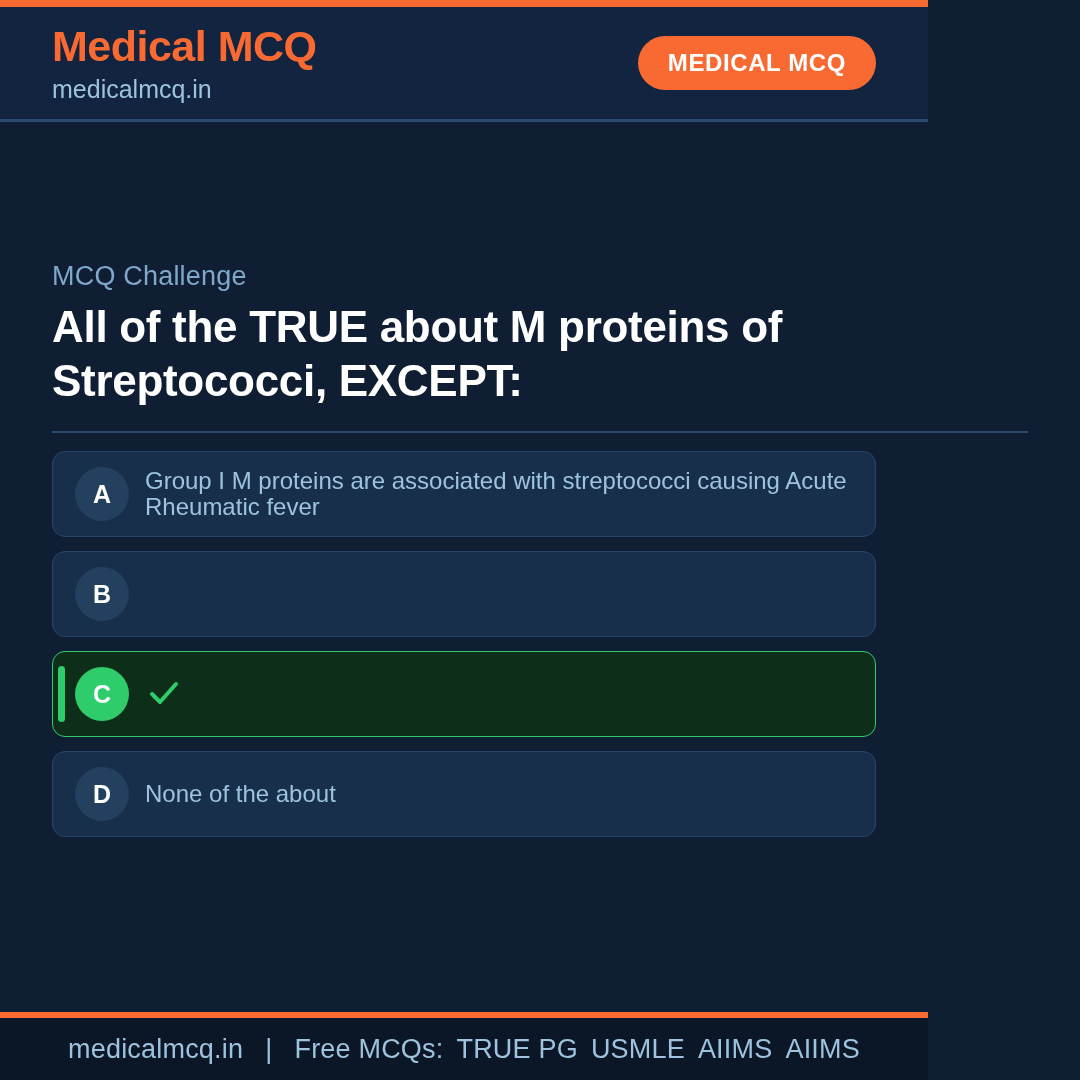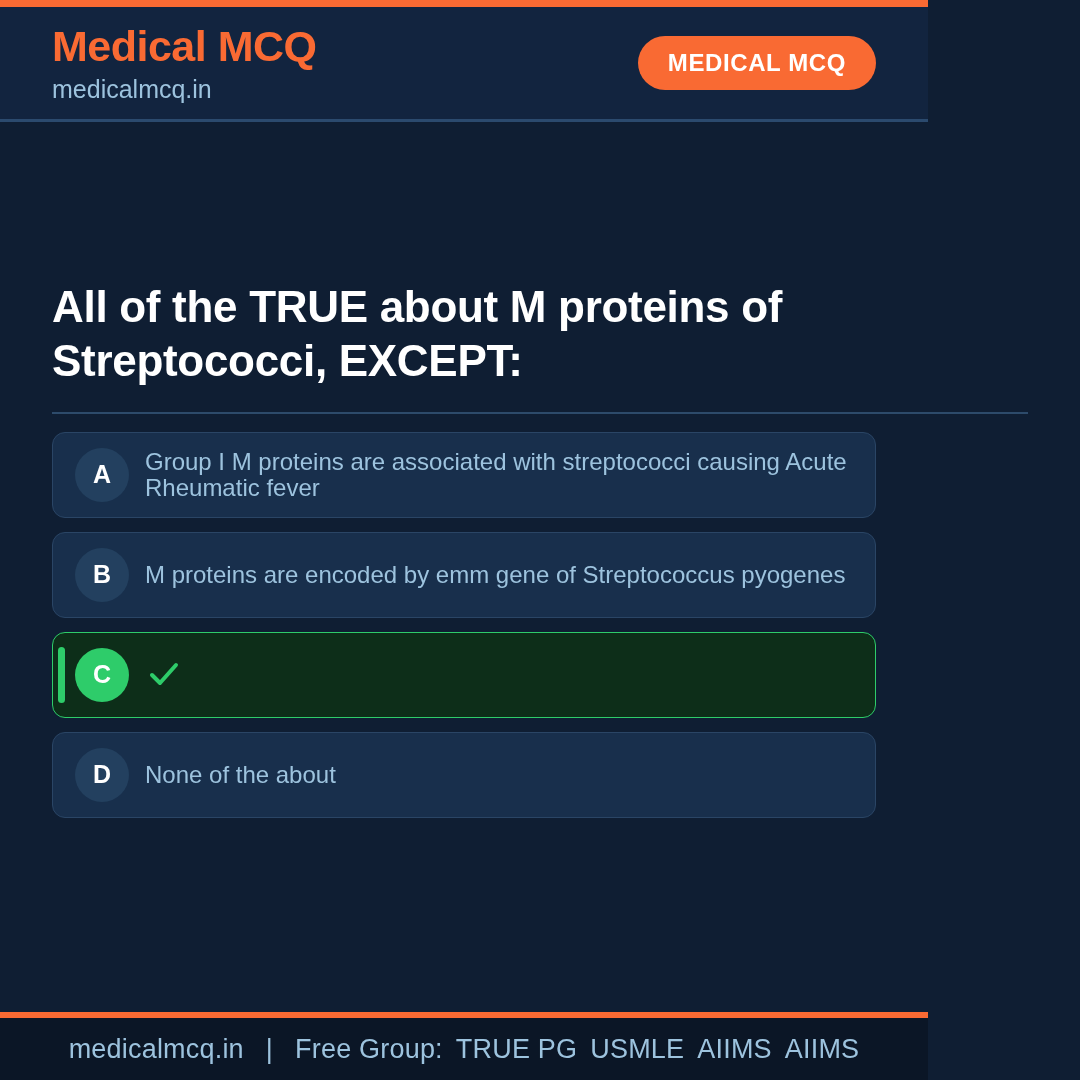--- a/index.html
+++ b/index.html
@@ -240,33 +240,33 @@
     <div class="brand-block">
       <div class="brand-title">Medical MCQ</div>
       <div class="brand-sub">medicalmcq.in</div>
     </div>
     <div class="header-badge">MEDICAL MCQ</div>
   </div>
 
   <div class="main">
 
     <div class="q-zone">
+      <div class="kicker">MCQ Challenge</div>
       <div class="question">All of the TRUE about M proteins of Streptococci, EXCEPT:</div>
       <div class="q-divider"></div>
 
       <div class="options">
 
         <div class="option">
           <div class="opt-badge">A</div>
           <div class="opt-text">Group I M proteins are associated with streptococci causing Acute Rheumatic fever</div>
         </div>
 
         <div class="option">
           <div class="opt-badge">B</div>
-          <div class="opt-text">M proteins are encoded by emm gene of Streptococcus pyogenes</div>
         </div>
 
         <div class="option correct">
           <div class="accent-bar"></div>
           <div class="opt-badge">C</div>
           <div class="check-icon">
             <svg width="34" height="34" viewBox="0 0 34 34" aria-hidden="true">
               <path d="M5 17 L13 25 L29 7" fill="none" stroke="#2ecc6a" stroke-width="4" stroke-linecap="round" stroke-linejoin="round"></path>
             </svg>
           </div>
@@ -280,20 +280,20 @@
       </div>
     </div>
 
   </div>
 
   <div class="footer-rule"></div>
 
   <div class="footer">
     <span class="footer-text footer-site">medicalmcq.in</span>
     <span class="footer-text footer-sep">|</span>
-    <span class="footer-text footer-label">Free Group:</span>
+    <span class="footer-text footer-label">Free MCQs:</span>
     <span class="footer-text footer-exam">TRUE PG</span>
     <span class="footer-text footer-exam">USMLE</span>
     <span class="footer-text footer-exam">AIIMS</span>
     <span class="footer-text footer-exam">AIIMS</span>
   </div>
 
 </div>
 
 </body></html>

